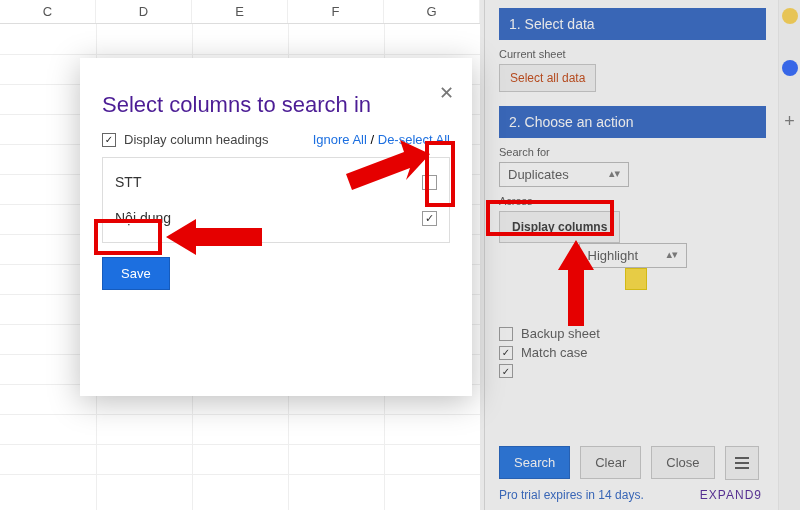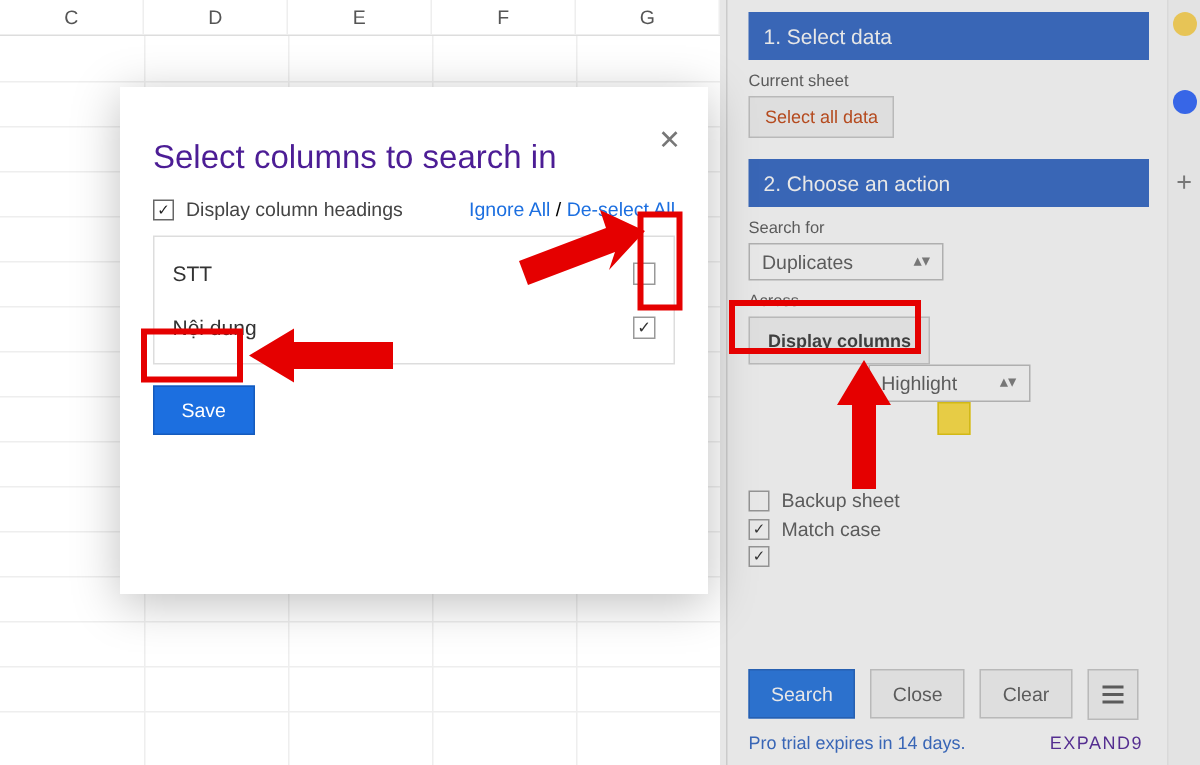--- a/index.html
+++ b/index.html
@@ -128,22 +128,22 @@
   <div class="check-row">
       <span class="box">✓</span>
       <span>Match case</span>
     </div>
   <div class="check-row">
       <span class="box">✓</span>
     </div>
 
   <div class="footer-row">
     <span class="btn-primary">Search</span>
+    <span class="btn-secondary">Clear</span>
     <span class="btn-secondary">Close</span>
-    <span class="btn-secondary">Clear</span>
     <span class="hamburger">
         <span></span>
         <span></span>
         <span></span>
       </span>
   </div>
   <div class="trial-row">
     <span>Pro trial expires in 14 days.</span>
     <span class="expand9">EXPAND9</span>
   </div>

